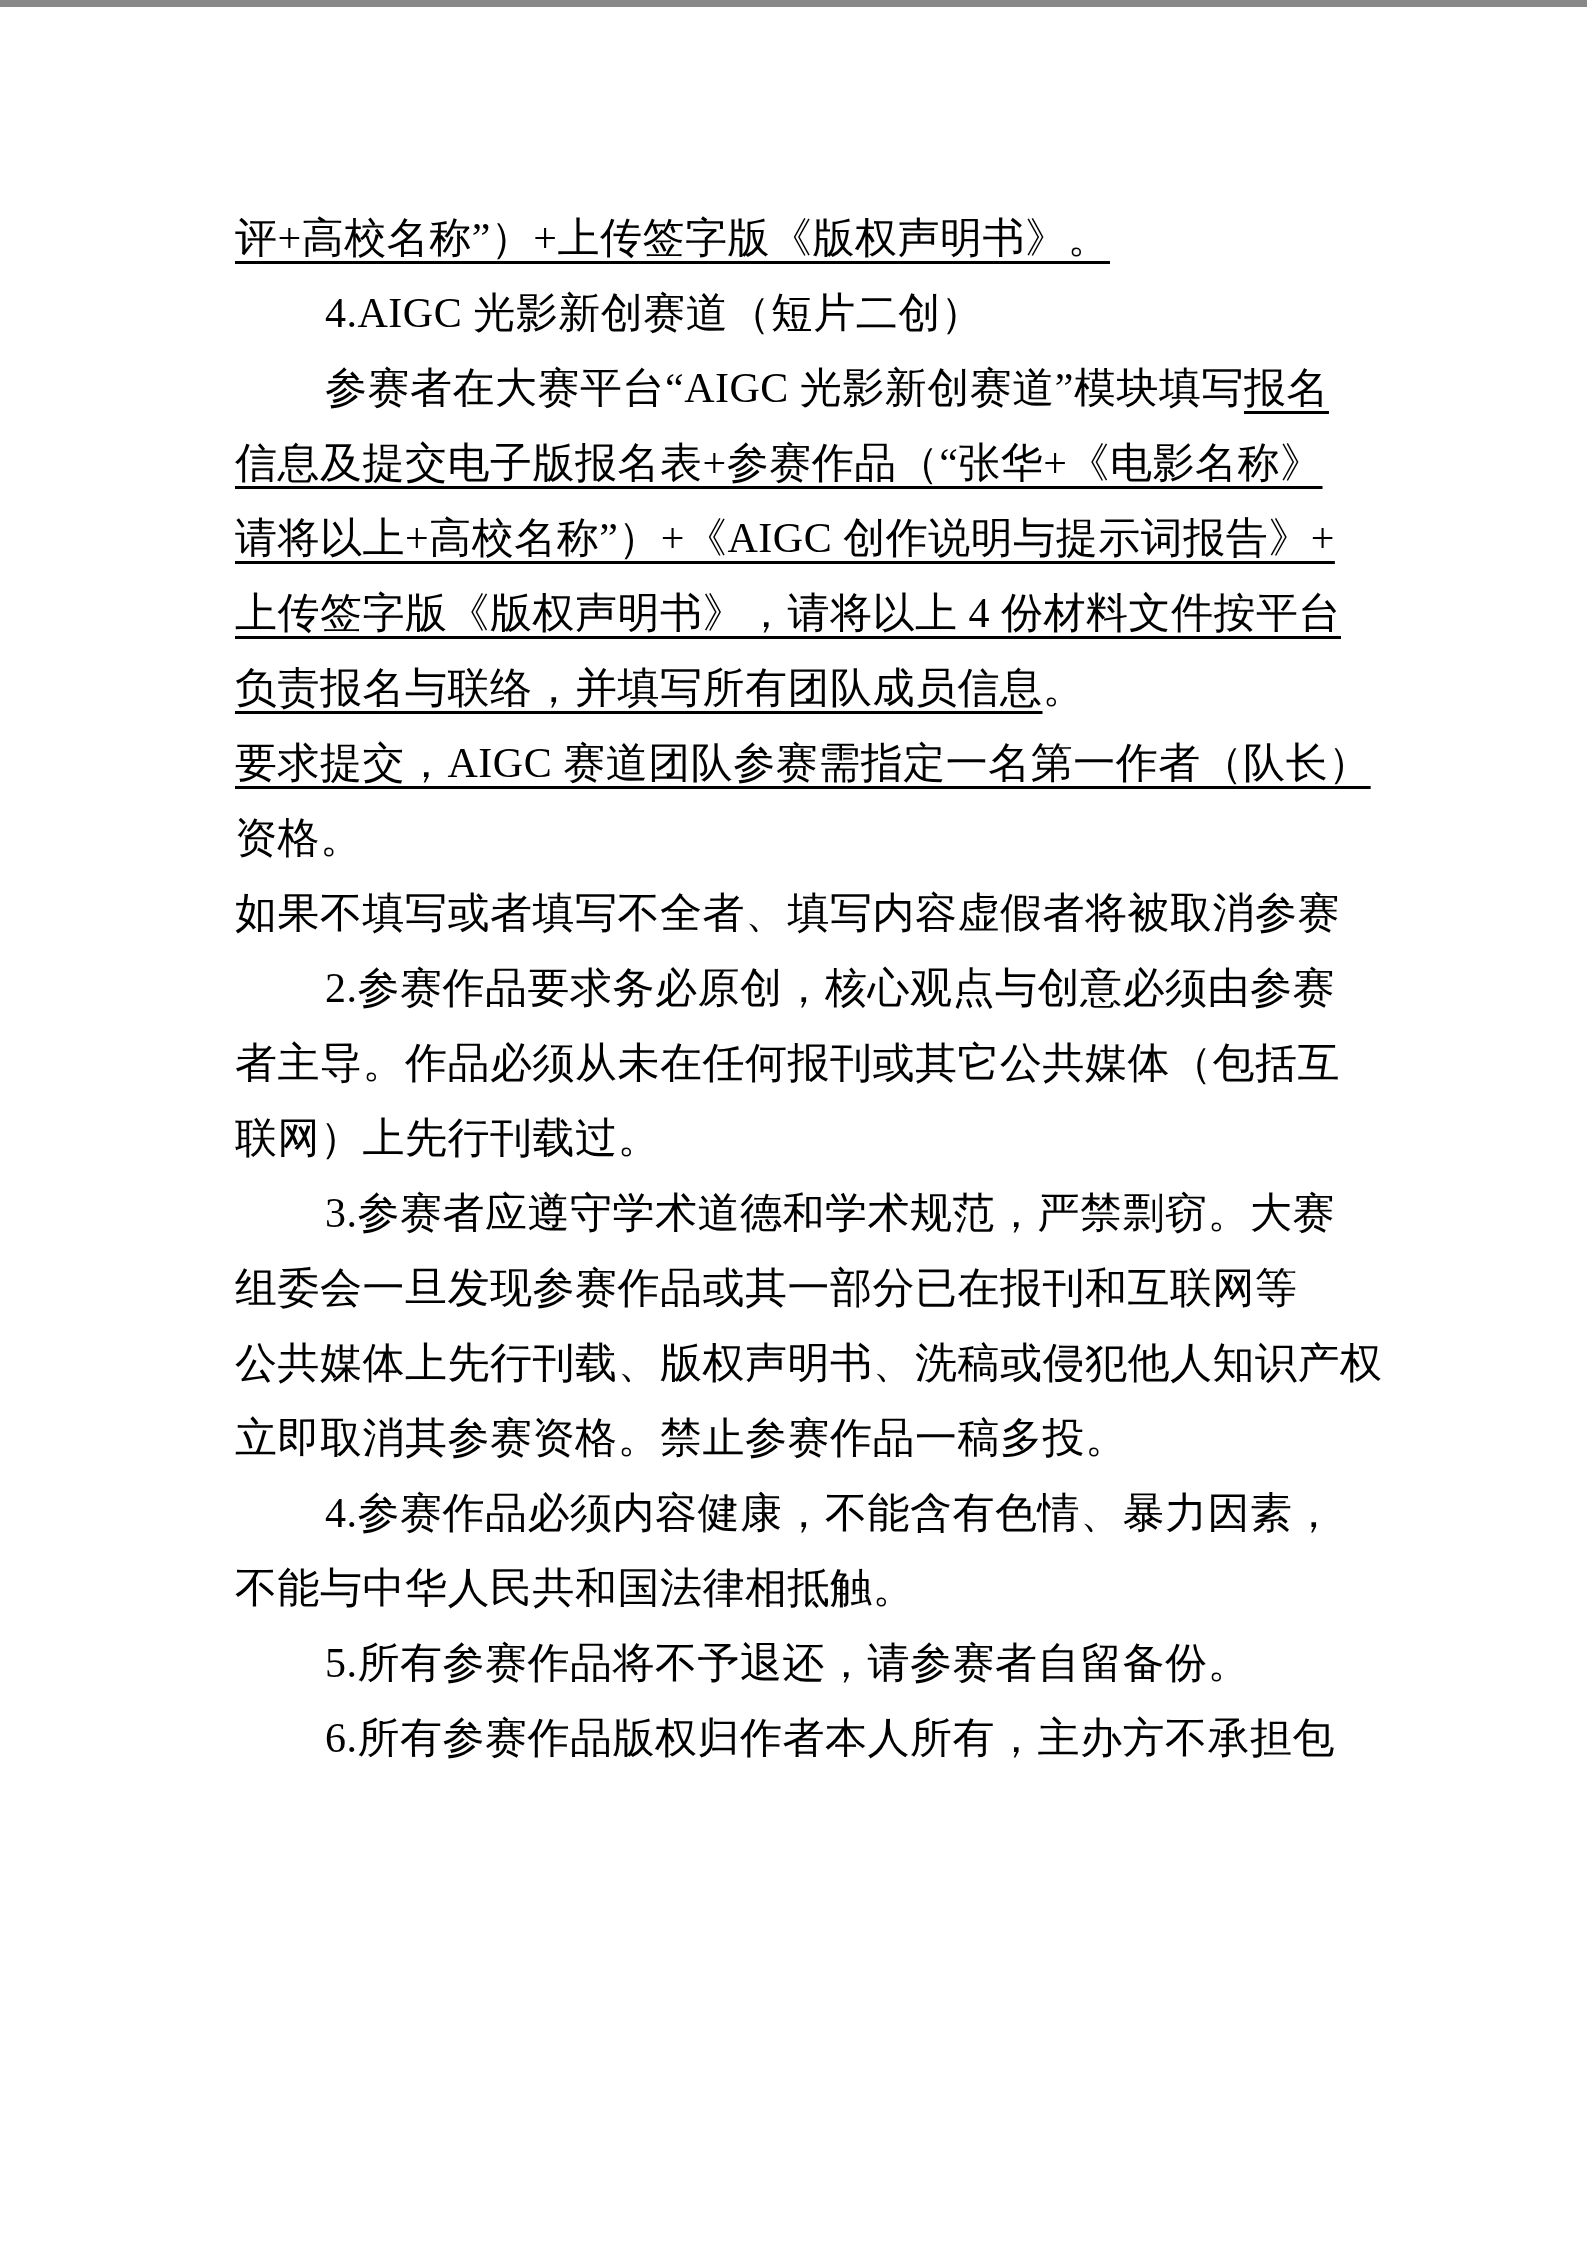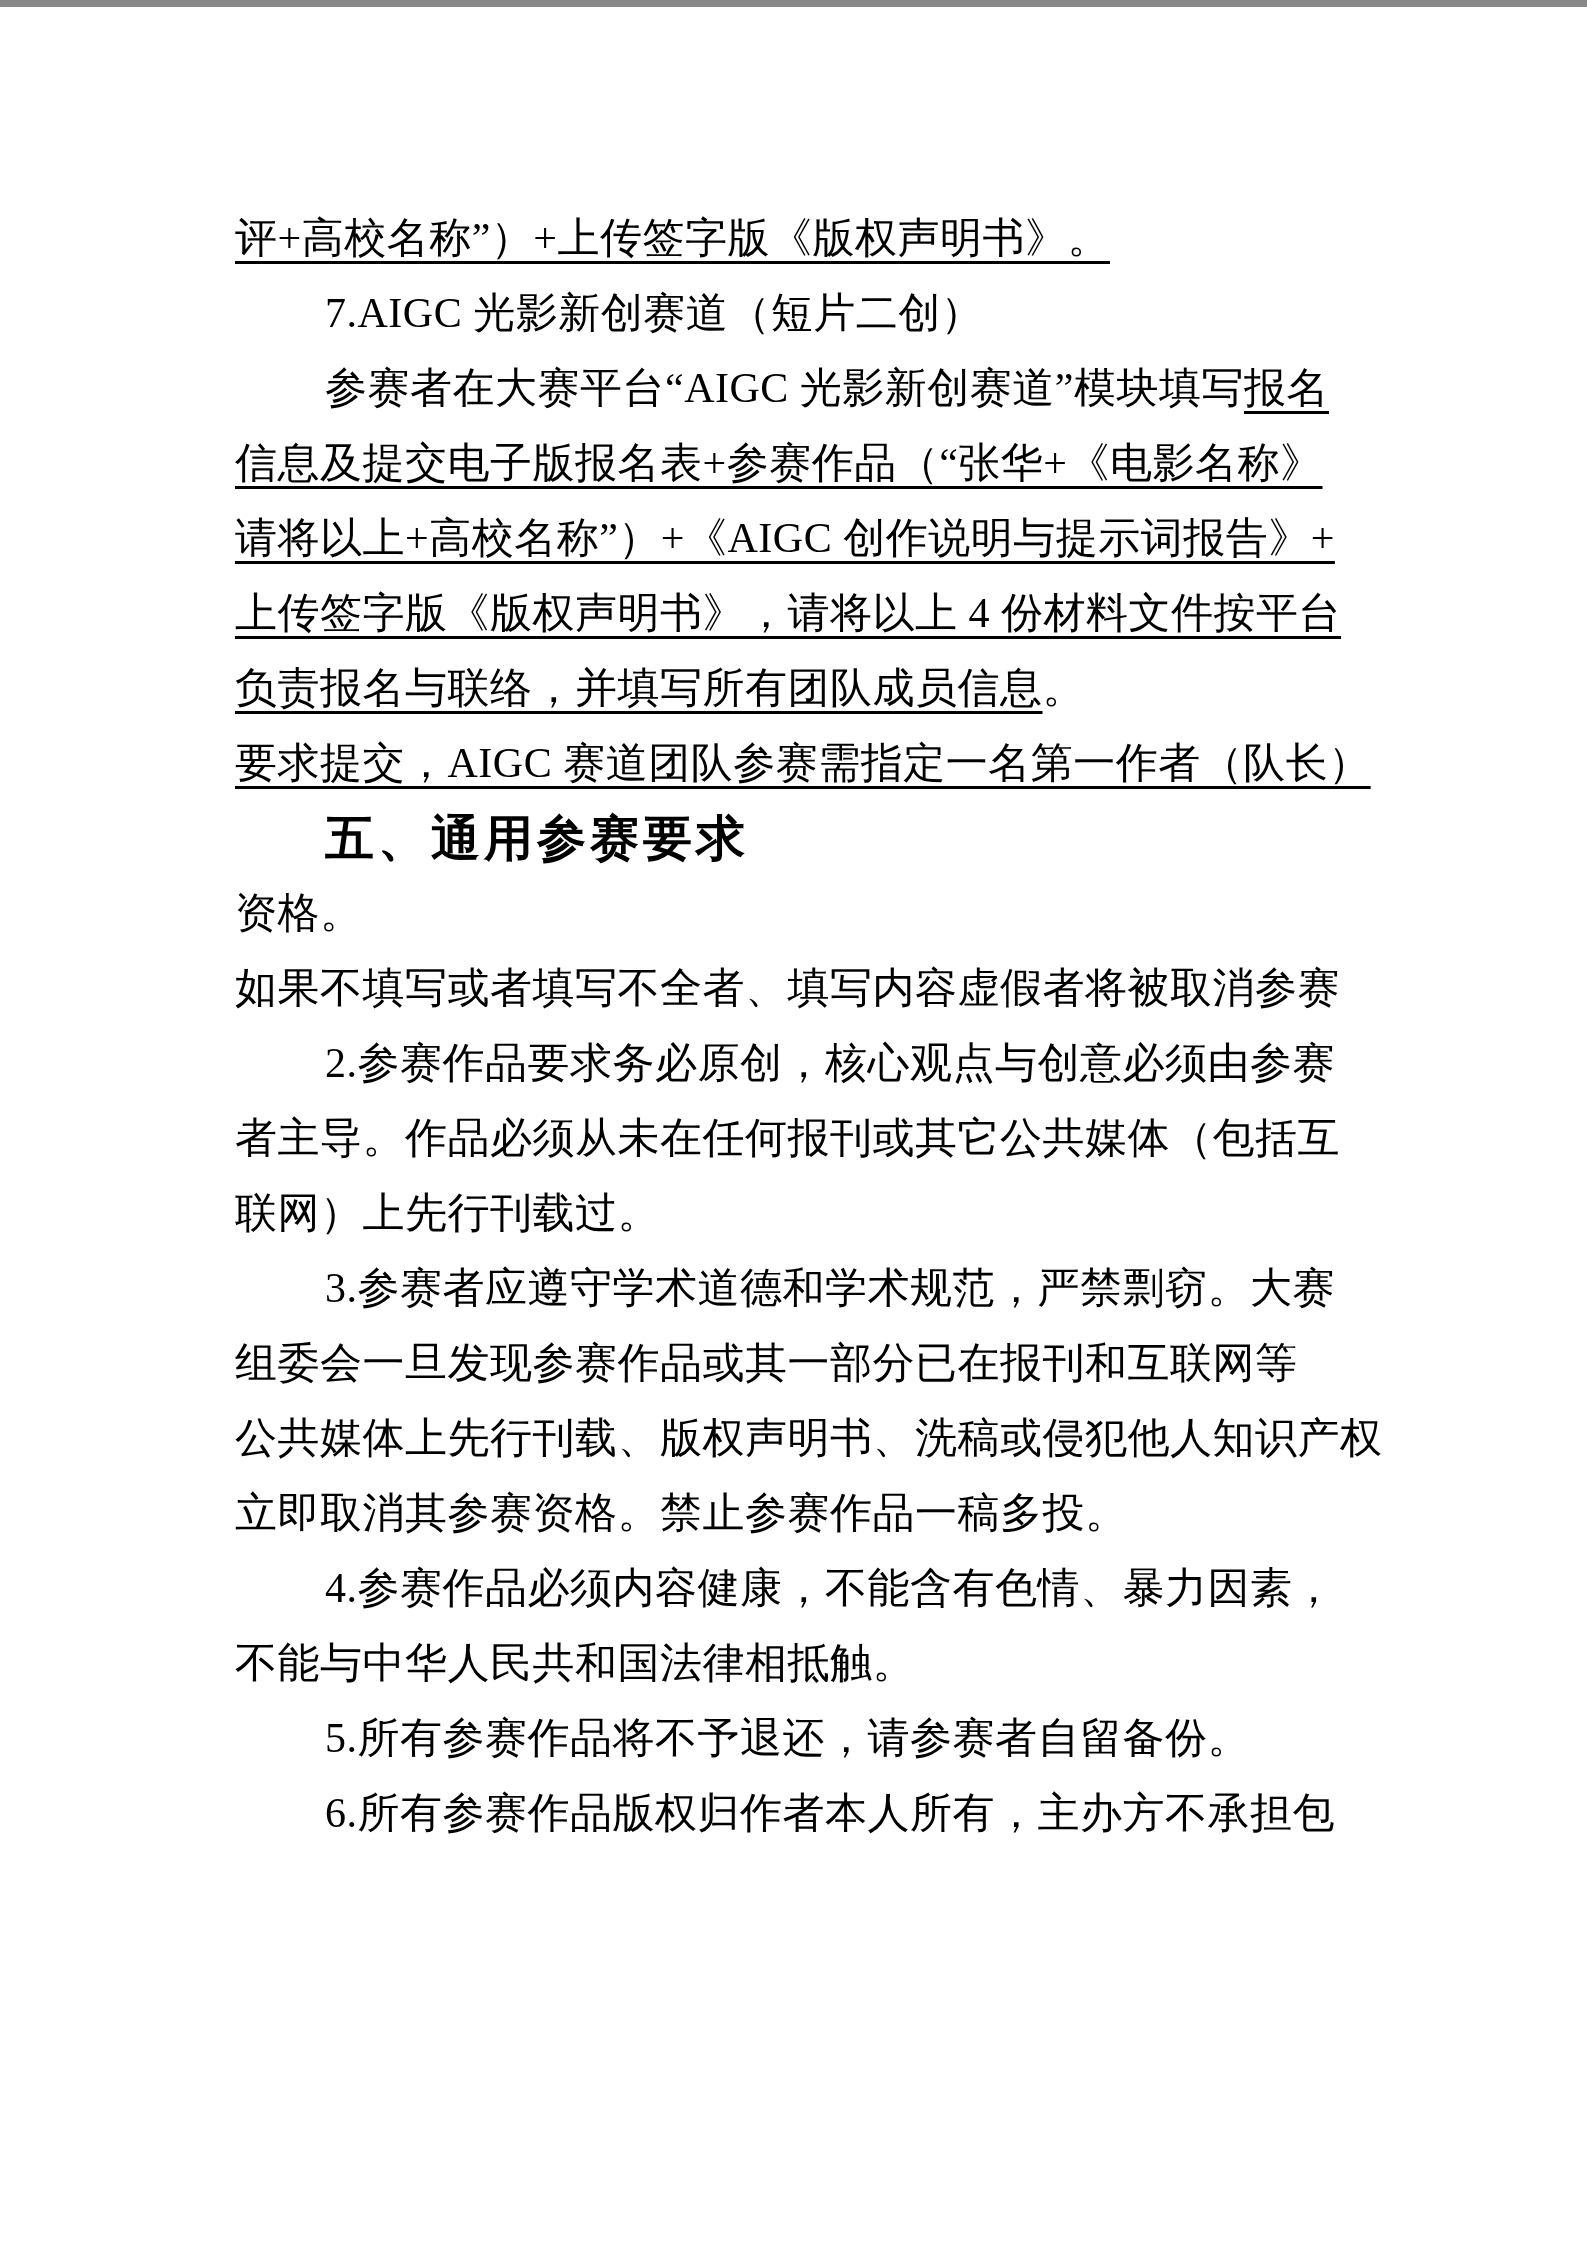--- a/index.html
+++ b/index.html
@@ -38,28 +38,27 @@
     text-decoration-thickness: 3px;
     text-underline-offset: 9px;
   }
 </style>
 </head>
 <body>
 
 <div class="page">
   <div class="content">
       <div class="line"><span class="u">评+高校名称”）+上传签字版《版权声明书》。</span></div>
-      <div class="line indent"><span>7.AIGC 光影新创赛道（短片二创）</span></div>
+      <div class="line indent"><span>4.AIGC 光影新创赛道（短片二创）</span></div>
       <div class="line indent"><span>参赛者在大赛平台“AIGC 光影新创赛道”模块填写</span><span class="u">报名</span></div>
       <div class="line"><span class="u">信息及提交电子版报名表+参赛作品（“张华+《电影名称》</span></div>
       <div class="line"><span class="u">请将以上+高校名称”）+《AIGC 创作说明与提示词报告》+</span></div>
       <div class="line"><span class="u">上传签字版《版权声明书》，请将以上 4 份材料文件按平台</span></div>
       <div class="line"><span class="u">负责报名与联络，并填写所有团队成员信息</span><span>。</span></div>
       <div class="line"><span class="u">要求提交，AIGC 赛道团队参赛需指定一名第一作者（队长）</span></div>
-      <div class="line indent heading"><span>五、通用参赛要求</span></div>
       <div class="line"><span>资格。</span></div>
       <div class="line"><span>如果不填写或者填写不全者、填写内容虚假者将被取消参赛</span></div>
       <div class="line indent"><span>2.参赛作品要求务必原创，核心观点与创意必须由参赛</span></div>
       <div class="line"><span>者主导。作品必须从未在任何报刊或其它公共媒体（包括互</span></div>
       <div class="line"><span>联网）上先行刊载过。</span></div>
       <div class="line indent"><span>3.参赛者应遵守学术道德和学术规范，严禁剽窃。大赛</span></div>
       <div class="line"><span>组委会一旦发现参赛作品或其一部分已在报刊和互联网等</span></div>
       <div class="line"><span>公共媒体上先行刊载、版权声明书、洗稿或侵犯他人知识产权</span></div>
       <div class="line"><span>立即取消其参赛资格。禁止参赛作品一稿多投。</span></div>
       <div class="line indent"><span>4.参赛作品必须内容健康，不能含有色情、暴力因素，</span></div>

